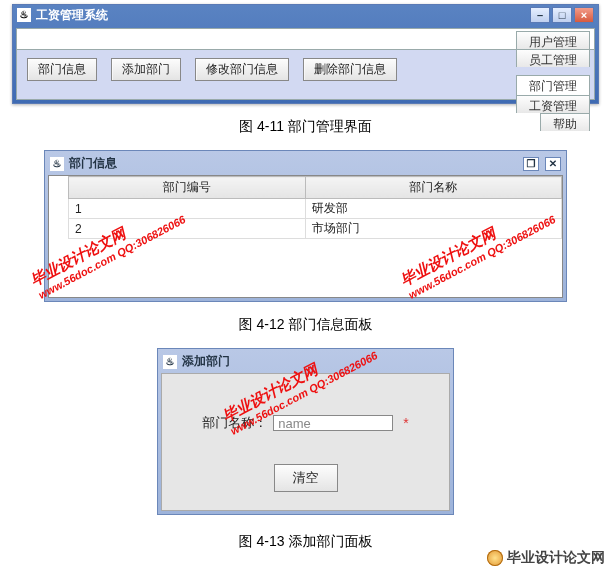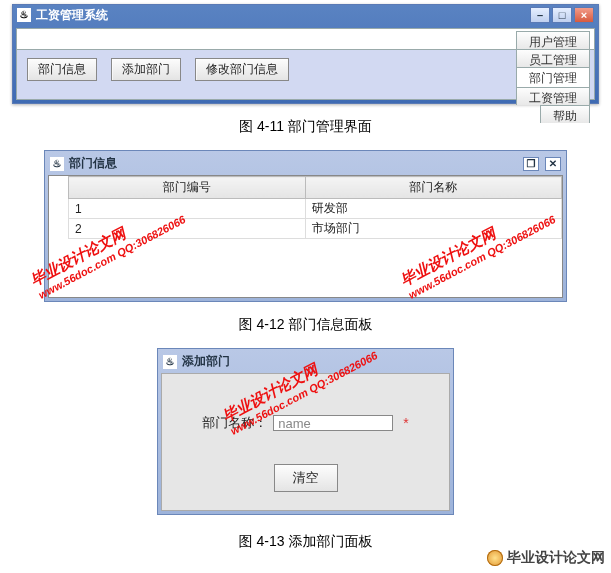--- a/index.html
+++ b/index.html
@@ -65,21 +65,21 @@
   .tab {
     border: 1px solid #9aa;
     border-bottom: none;
     background: linear-gradient(#fdfdfd,#e8e8e8);
     padding: 2px 12px;
     font-size: 12px;
     color: #333;
     height: 18px;
     margin-right: 1px;
   }
-  .tab.active { background: #fff; height: 20px; }
+  .tab.active { background: #fff; height: 20px; margin-top: 8px; }
   .win1-body {
     background: #d2d9f2;
     margin: 0 3px 3px 3px;
     border: 1px solid #9aa;
     border-top: none;
     padding: 8px 10px 18px 10px;
     display: flex;
     gap: 14px;
   }
   .btn1 {
@@ -202,20 +202,21 @@
       <div class="tab">用户管理</div>
       <div class="tab">员工管理</div>
       <div class="tab active">部门管理</div>
       <div class="tab">工资管理</div>
       <div class="tab">帮助</div>
     </div>
     <div class="win1-body">
       <div class="btn1">部门信息</div>
       <div class="btn1">添加部门</div>
       <div class="btn1">修改部门信息</div>
+      <div class="btn1">删除部门信息</div>
     </div>
   </div>
 
   <div class="caption">图 4-11  部门管理界面</div>
 
   <div style="position:relative;">
     <div class="iframe1">
       <div class="iframe1-titlebar">
         <span class="jicon">♨</span>
         <span>部门信息</span>

